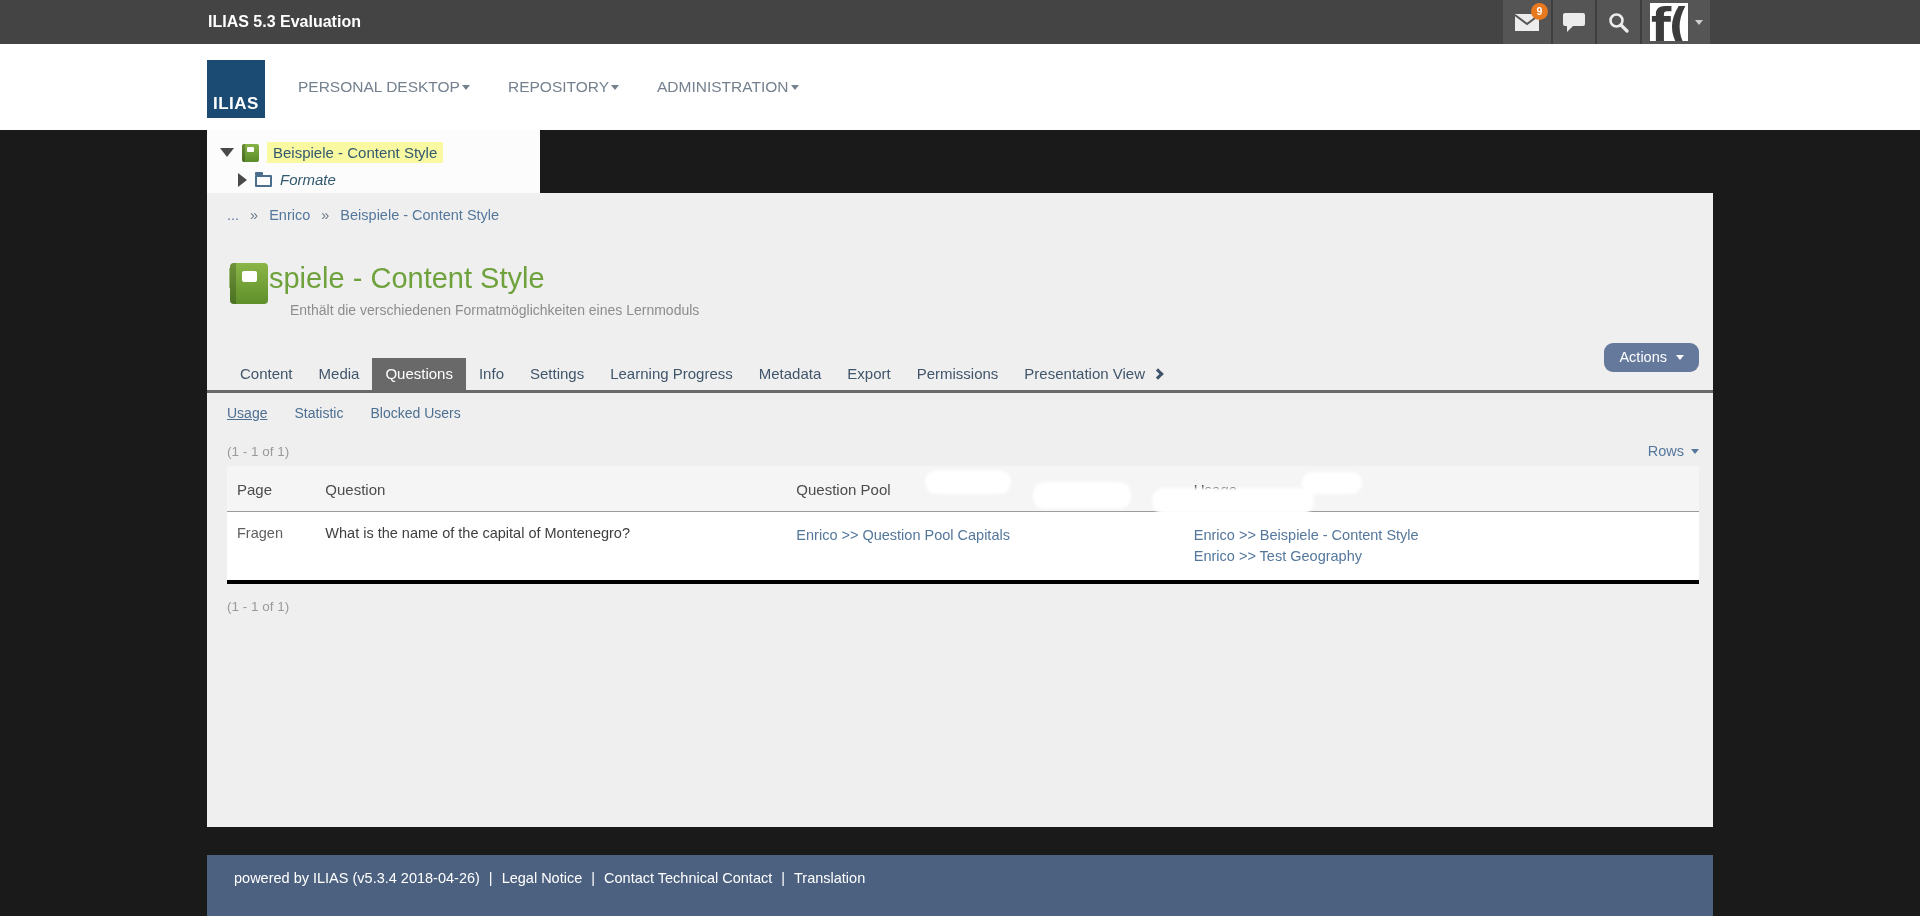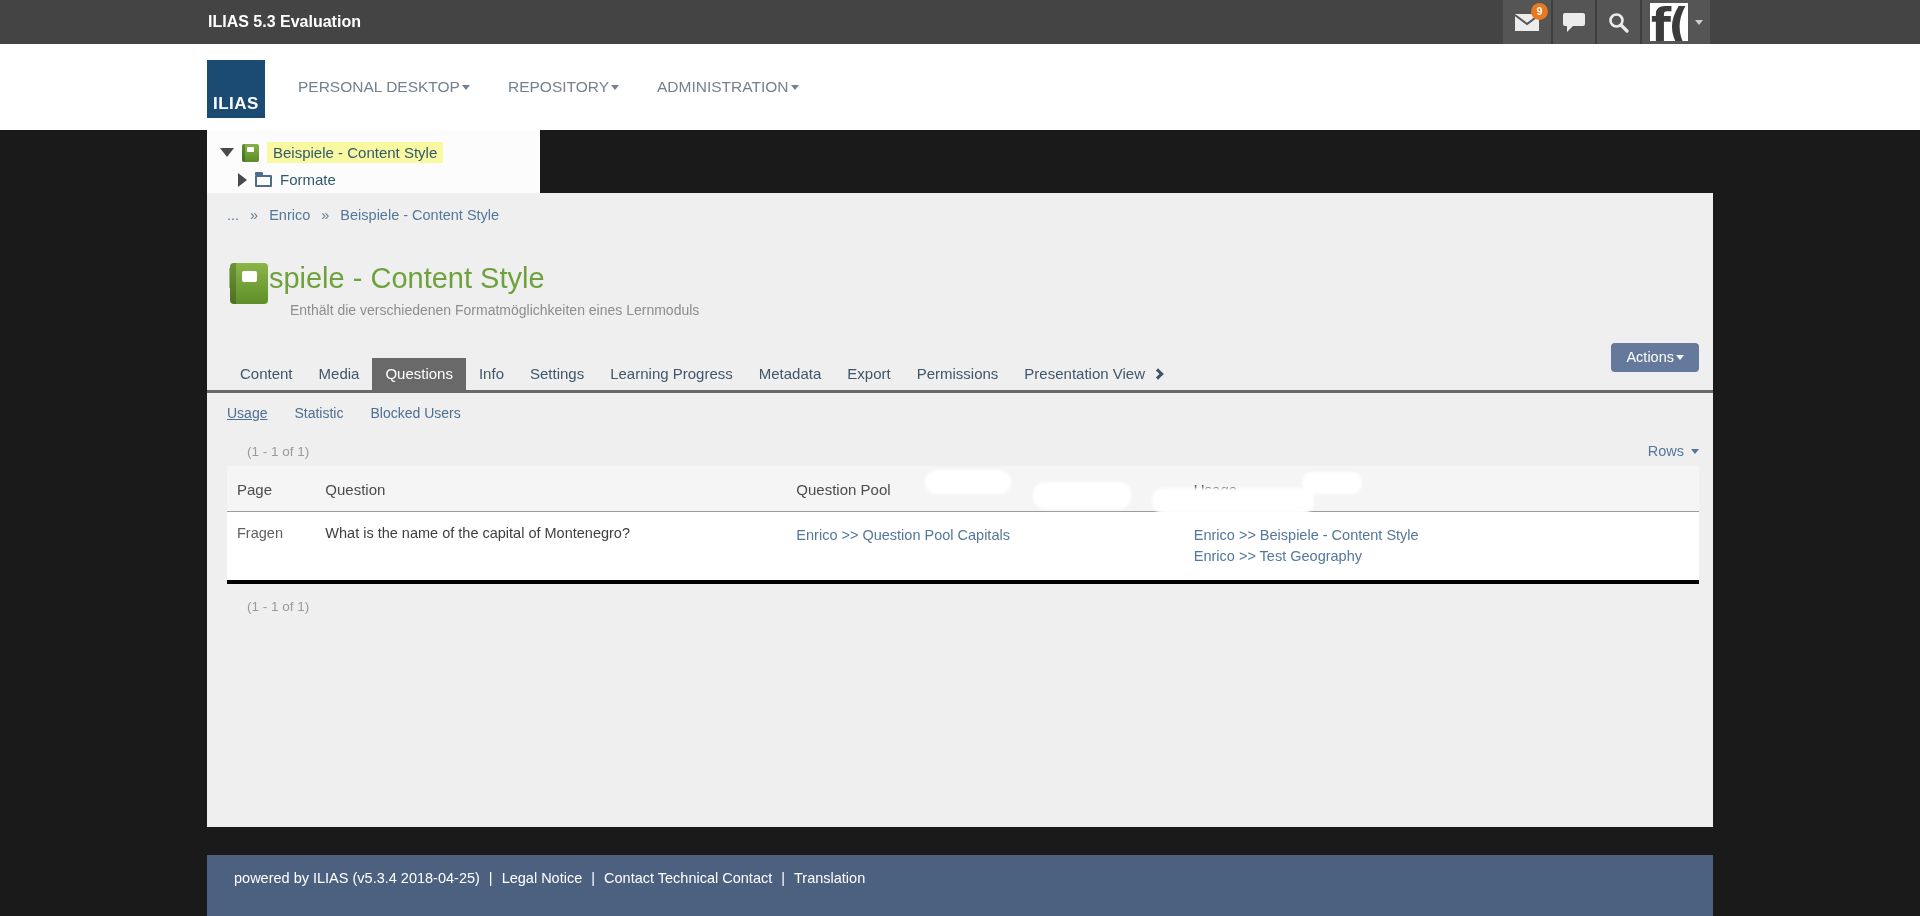--- a/index.html
+++ b/index.html
@@ -33,21 +33,21 @@
   .nav-item { display:flex; align-items:center; gap:2px; color:#75818e; font-size:15.5px; cursor:pointer; }
   .nav-item .caret-down { border-top-width:5px; border-left-width:4.5px; border-right-width:4.5px; }
 
   
   .content { position:absolute; left:207px; top:130px; width:1506px; height:697px; display:flex;flex-direction:column; }
 
   
   .sidebar { width:333px; background:#fcfcfc; padding-top:9px; }
   .tree-row { display:flex; align-items:center; height:27px; font-size:15px; }
   .tree-row a { color:#33596e; }
-  .row-1 { padding-left:13px; } .row-2 { padding-left:31px; }
+  .row-1 { padding-left:13px; } .row-2 { padding-left:31px;font-style:italic; }
   .tri-down { width:0; height:0; border-left:7px solid transparent; border-right:7px solid transparent; border-top:9px solid #4a4a4a; margin-right:8px; cursor:pointer; }
   .tri-right { width:0; height:0; border-top:7px solid transparent; border-bottom:7px solid transparent; border-left:9px solid #4a4a4a; margin-right:8px; cursor:pointer; }
   .lm-icon-sm { width:17px; height:18px; border-radius:2px; background:linear-gradient(#86b246,#5c8c29); margin-right:8px; position:relative; flex:none; }
   .lm-icon-sm::before { content:''; position:absolute; left:5px; top:3px; width:7px; height:5px; background:#fff; border-radius:1px; }
   .lm-icon-sm::after { content:''; position:absolute; left:0; top:0; bottom:0; width:3px; background:rgba(0,0,0,0.22); border-radius:2px 0 0 2px; }
   .folder-icon { width:17px; height:12px; border:2px solid #4c6e8e; border-radius:1px; background:#fcfcfc; margin-right:8px; position:relative; flex:none; margin-top:2px; }
   .folder-icon::before { content:''; position:absolute; left:-2px; top:-5px; width:8px; height:3px; background:#4c6e8e; border-radius:1px 1px 0 0; }
   .hl { background:#f9f9a2; padding:2px 6px; }
 
   .divider { width:3px; background:#bdbdbd; position:relative; cursor:col-resize; }
@@ -57,35 +57,35 @@
   .main { flex:1; background:#efefef; position:relative; }
   .breadcrumb { padding:14px 0 0 20px; font-size:14.5px; color:#6a7a88; display:flex; gap:11px; align-items:center; }
   .breadcrumb a { color:#54779c; }
 
   .title-block { position:relative; margin:38px 0 0 20px; }
   .lm-icon-lg { position:absolute; left:3px; top:2px; width:38px; height:41px; border-radius:4px; background:linear-gradient(#8ab548,#5f8f2a); }
   .lm-icon-lg::before { content:''; position:absolute; left:12px; top:8px; width:15px; height:11px; background:#fff; border-radius:2px; }
   .lm-icon-lg::after { content:''; position:absolute; left:0; top:0; bottom:0; width:6px; background:rgba(0,0,0,0.20); border-radius:4px 0 0 4px; }
   .page-title { margin-left:63px; font-size:29px; color:#6fa23c; line-height:34px; }
   .page-sub { margin-left:63px; margin-top:7px; font-size:14px; color:#8d8d8d; }
-  .actions-btn { position:absolute; top:82px; right:14px; background:#64799c; color:#fff; font-size:14.5px; padding:6px 15px 7px; border-radius:4px; display:flex; align-items:center; gap:2px; cursor:pointer; }
+  .actions-btn { position:absolute; top:82px; right:14px; background:#64799c; color:#fff; font-size:14.5px; padding:6px 15px 7px; border-radius:9px; display:flex; align-items:center; gap:9px; cursor:pointer; }
   .actions-btn .caret-down { border-top-width:5px; border-left-width:4.5px; border-right-width:4.5px; }
 
   .tabs { margin-top:40px; padding-left:20px; display:flex; border-bottom:3px solid #696969; align-items:flex-end; }
   .tab { font-size:15px; color:#41566b; padding:7px 13px 8px; white-space:nowrap; cursor:pointer; display:flex; align-items:center; }
   .tab.active { background:#696969; color:#fff; }
   .chev { display:inline-block; width:8px; height:8px; border-right:3px solid #3f546a; border-top:3px solid #3f546a; transform:rotate(45deg); margin-left:9px; margin-top:1px; }
 
   .subtabs { padding:12px 0 0 20px; display:flex; gap:27px; font-size:14px; }
   .subtabs a { color:#4d6f91; }
   .subtabs a.active { text-decoration:underline; }
 
   .table-section { margin:22px 14px 0 20px; }
   .rows-line { display:flex; justify-content:space-between; align-items:center; margin-bottom:7px; }
-  .range { font-size:13.5px; color:#9a9a9a;margin-left:20px; }
+  .range { font-size:13.5px; color:#9a9a9a; }
   .rows-link { color:#54779c; font-size:14.5px; display:flex; align-items:center; gap:7px; cursor:pointer; }
   .rows-link .caret-down { border-top-width:5px; border-left-width:4.5px; border-right-width:4.5px; }
 
   .table-wrap { position:relative; }
   table { width:100%; border-collapse:collapse; font-size:14.5px; }
   thead th { background:#f5f5f5; text-align:left; font-weight:normal; color:#4c4c4c; font-size:15px; padding:15px 10px 13px; border-bottom:1px solid #9b9b9b; }
   tbody td { background:#fff; padding:13px 10px; vertical-align:top; color:#3f3f3f; border-bottom:4px solid #000000; }
   td.c-page { color:#5f5f5f; }
   .tbl-link { color:#54779c; display:block; line-height:21px; }
   .blob { position:absolute; background:#fff; border-radius:12px; filter:blur(1.5px); pointer-events:none; }
@@ -256,14 +256,14 @@
         <div class="blob blob4"></div>
       </div>
 
       <div class="range range-bottom">(1 - 1 of 1)</div>
     </div>
 
   </section>
 </div>
 
 <footer class="footer">
-  <span>powered by </span><a>ILIAS (v5.3.4 2018-04-25)</a><span class="sep">|</span><a>Legal Notice</a><span class="sep">|</span><a>Contact Technical Contact</a><span class="sep">|</span><a>Translation</a>
+  <span>powered by </span><a>ILIAS (v5.3.4 2018-04-26)</a><span class="sep">|</span><a>Legal Notice</a><span class="sep">|</span><a>Contact Technical Contact</a><span class="sep">|</span><a>Translation</a>
 </footer>
 
 </body></html>

